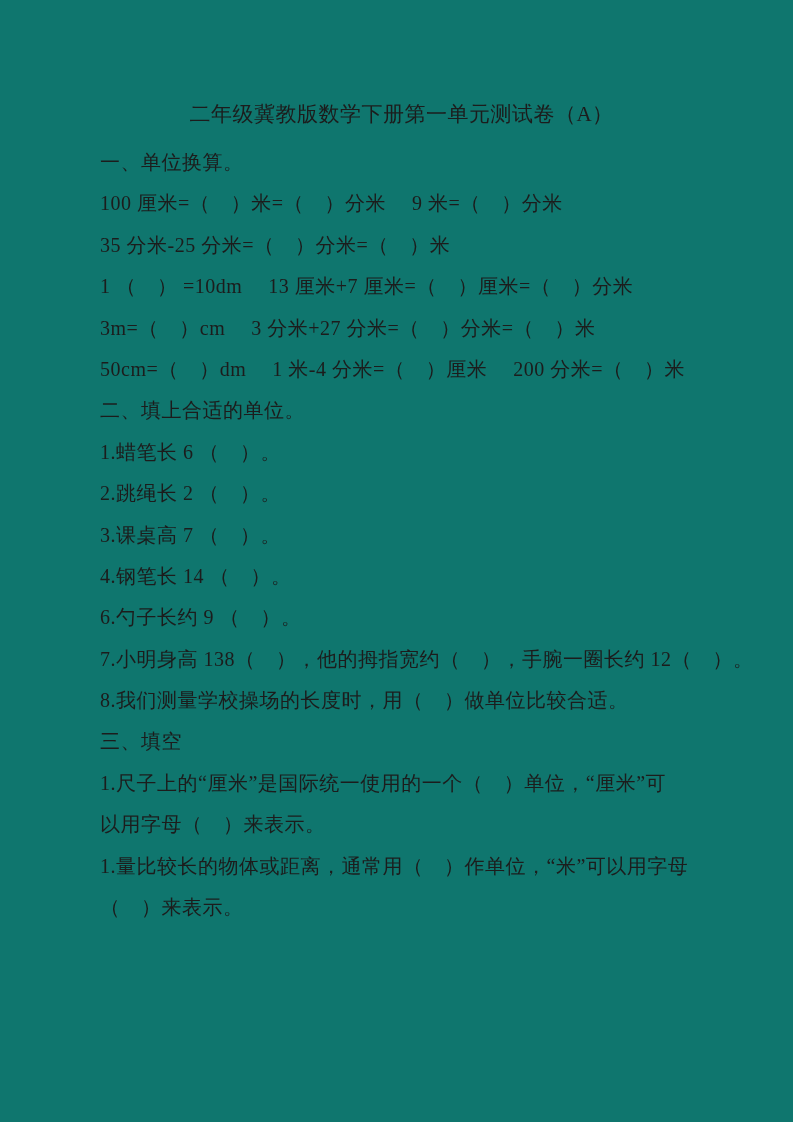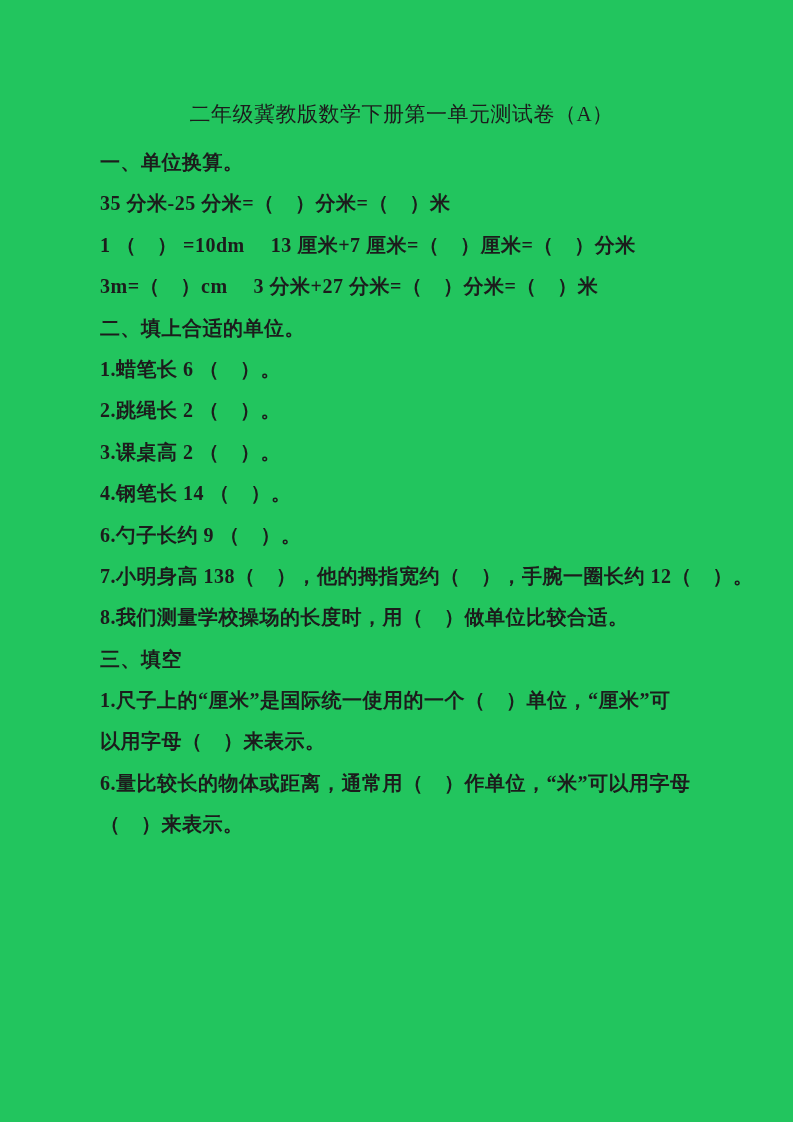--- a/index.html
+++ b/index.html
@@ -4,64 +4,65 @@
 <style>
   html, body {
     margin: 0;
     padding: 0;
     background: #ffffff;
   }
   .page {
     position: relative;
     width: 793px;
     height: 1122px;
-    background: #22c55e;
+    background: #0f766e;
     box-sizing: border-box;
     padding: 100px 90px 0 100px;
     font-family: "Liberation Serif", "DejaVu Serif", serif;
     color: #1c1c1c;
     overflow: hidden;
   }
   .doc-title {
     font-size: 21px;
     line-height: 28px;
     text-align: center;
     margin-bottom: 14px;
     white-space: pre;
     letter-spacing: 0.5px;
   }
   .line {
     font-size: 20px;
     height: 41.4px;
     line-height: 41.4px;
     white-space: pre;
     letter-spacing: 0.5px;
-    font-weight: bold;
   }
 </style>
 </head>
 <body>
 
 <div class="page">
 
   <div class="doc-title">二年级冀教版数学下册第一单元测试卷（A）</div>
 
   <div class="line">一、单位换算。</div>
+  <div class="line">100 厘米=（　）米=（　）分米　 9 米=（　）分米</div>
   <div class="line">35 分米-25 分米=（　）分米=（　）米</div>
   <div class="line">1 （　） =10dm　 13 厘米+7 厘米=（　）厘米=（　）分米</div>
   <div class="line">3m=（　）cm　 3 分米+27 分米=（　）分米=（　）米</div>
+  <div class="line">50cm=（　）dm　 1 米-4 分米=（　）厘米　 200 分米=（　）米</div>
 
   <div class="line">二、填上合适的单位。</div>
   <div class="line">1.蜡笔长 6 （　）。</div>
   <div class="line">2.跳绳长 2 （　）。</div>
-  <div class="line">3.课桌高 2 （　）。</div>
+  <div class="line">3.课桌高 7 （　）。</div>
   <div class="line">4.钢笔长 14 （　）。</div>
   <div class="line">6.勺子长约 9 （　）。</div>
   <div class="line">7.小明身高 138（　），他的拇指宽约（　），手腕一圈长约 12（　）。</div>
   <div class="line">8.我们测量学校操场的长度时，用（　）做单位比较合适。</div>
 
   <div class="line">三、填空</div>
   <div class="line">1.尺子上的“厘米”是国际统一使用的一个（　）单位，“厘米”可</div>
   <div class="line">以用字母（　）来表示。</div>
-  <div class="line">6.量比较长的物体或距离，通常用（　）作单位，“米”可以用字母</div>
+  <div class="line">1.量比较长的物体或距离，通常用（　）作单位，“米”可以用字母</div>
   <div class="line">（　）来表示。</div>
 
 </div>
 
 </body></html>

